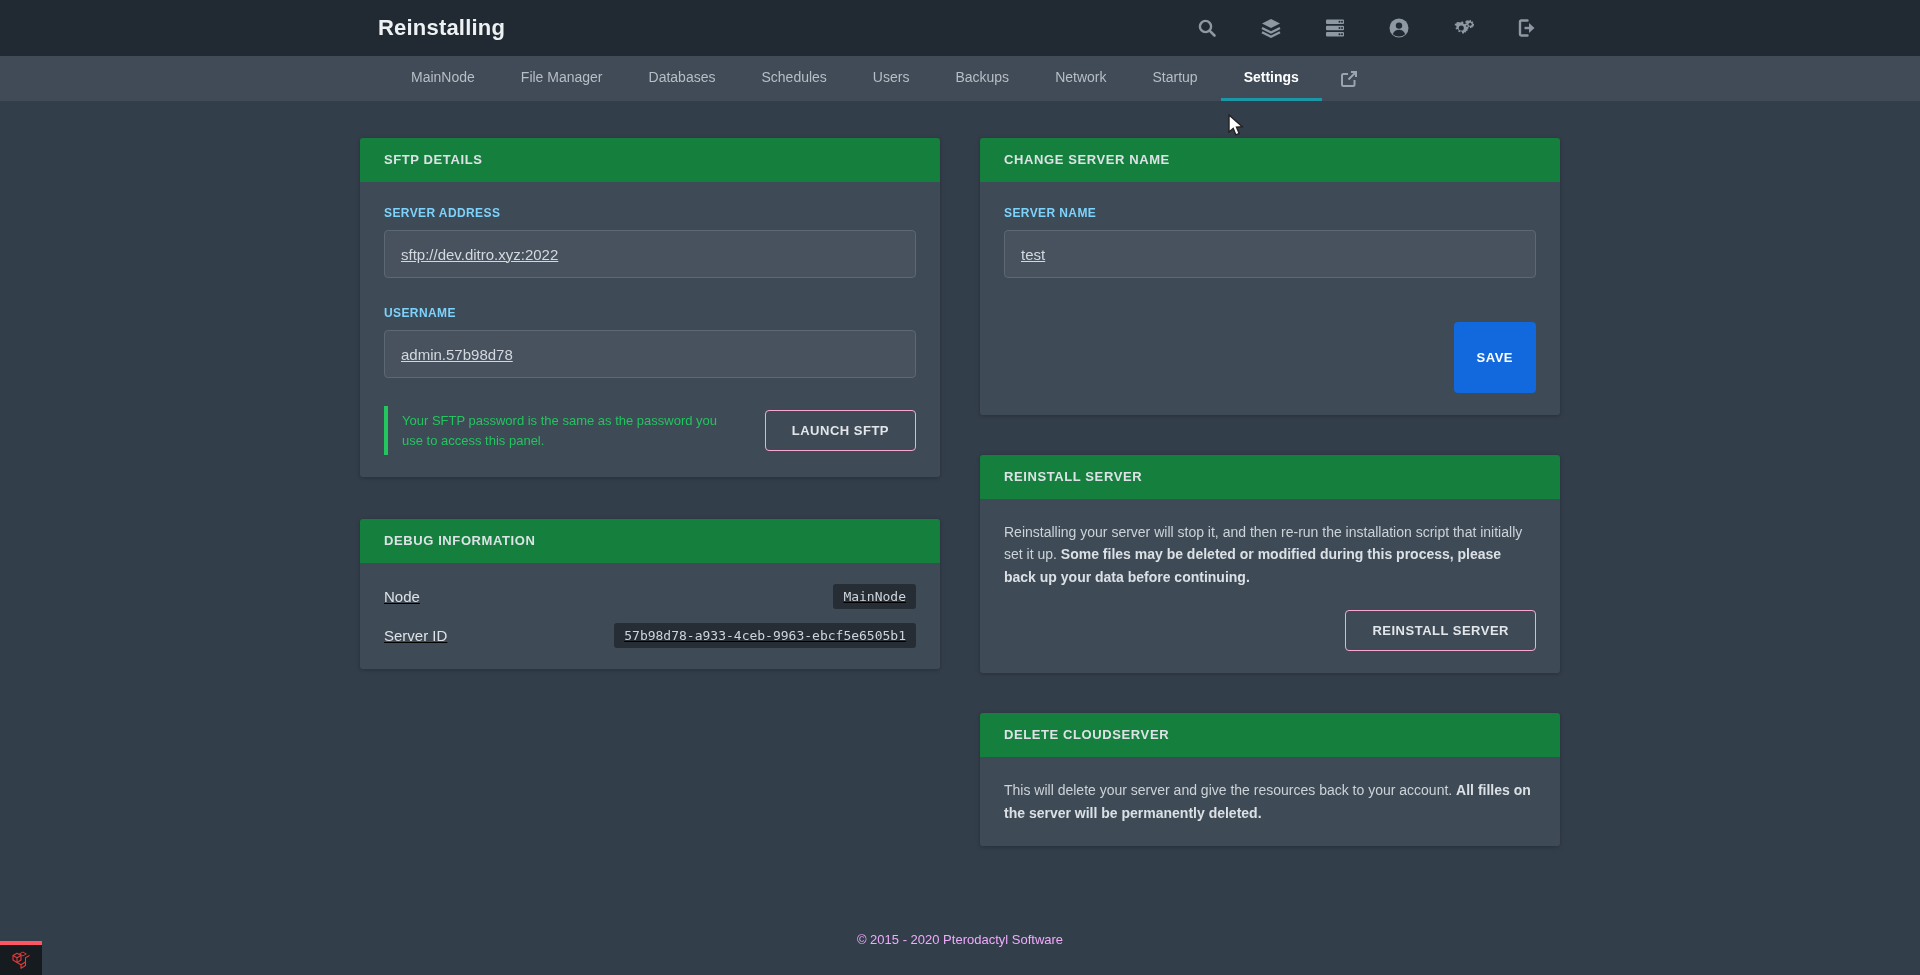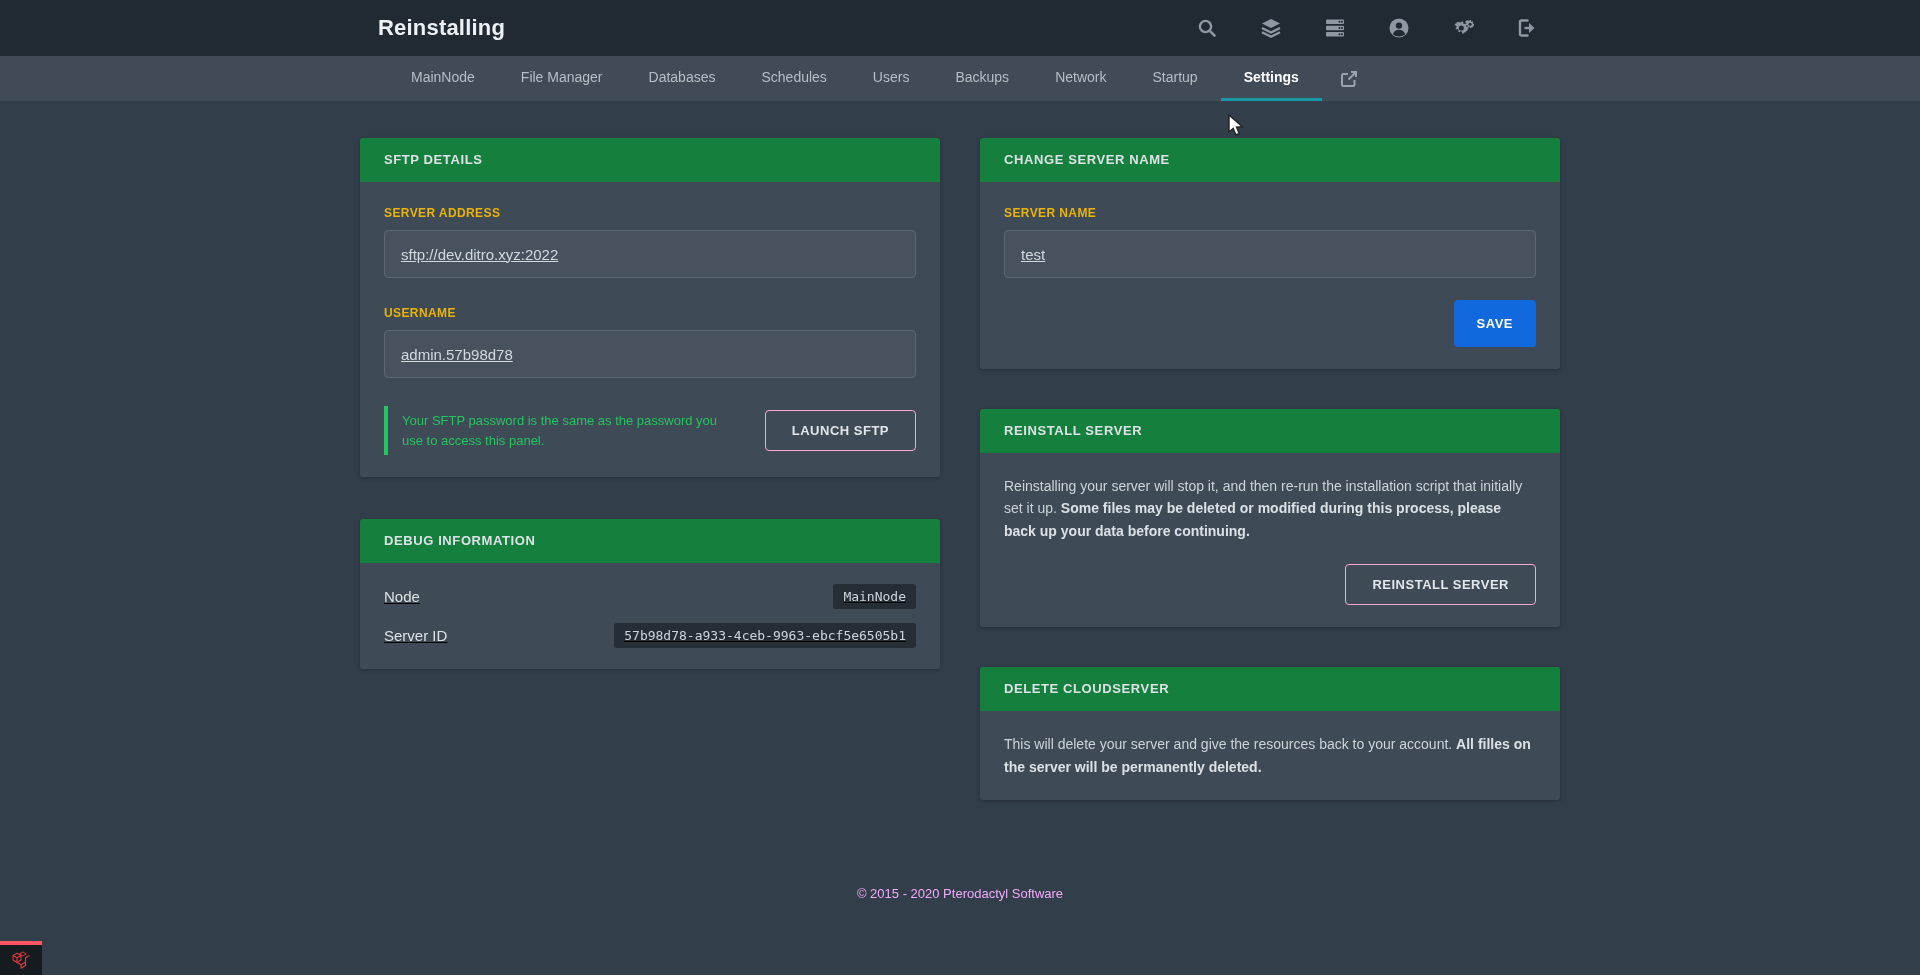--- a/index.html
+++ b/index.html
@@ -38,21 +38,21 @@
 
   .card { border-radius:3px; overflow:hidden; box-shadow:0 1px 4px rgba(0,0,0,.25); }
   .card-header {
     height:44px; line-height:44px; padding:0 24px;
     background:#15803d; color:#dde2e6;
     font-size:13px; font-weight:bold; letter-spacing:.6px;
   }
   .card-body { background:#3e4a55; padding:22px 24px; }
 
   .field-label {
-    font-size:12px; font-weight:bold; color:#eab308;
+    font-size:12px; font-weight:bold; color:#7dd3fc;
     letter-spacing:.4px; margin:2px 0 10px;
   }
   .text-input {
     width:100%; height:48px; background:#47525e;
     border:1px solid #5c6874; border-radius:4px;
     color:#d3d8de; font-size:15px; padding:0 16px;
     font-family:"Liberation Sans", sans-serif; outline:none;text-decoration:underline;
   }
   .gap26 { height:26px; }
 
@@ -63,21 +63,21 @@
   }
   .btn {
     display:inline-block; border-radius:4px; font-size:13px; font-weight:bold;
     letter-spacing:.5px; cursor:pointer; border:0;
     font-family:"Liberation Sans", sans-serif;
   }
   .btn-outline {
     background:transparent; border:1px solid #f9a8d4; color:#e2e6ea;
     padding:12px 26px;
   }
-  .btn-blue { background:#1268dd; color:#ffffff; padding:16px 23px; }
+  .btn-blue { background:#1268dd; color:#ffffff; padding:28px 23px;margin-top:22px; }
   .btn-red  { background:#e2333d; color:#ffffff; padding:12px 19px; }
   .btn-row { display:flex; justify-content:flex-end; margin-top:22px; }
 
   
   .debug-body { padding:14px 24px; }
   .debug-row { display:flex; justify-content:space-between; align-items:center; padding:7px 0;text-decoration:underline; }
   .debug-label { font-size:15px; color:#dde2e6; }
   .code-chip {
     background:#262d35; border-radius:3px; padding:5px 10px;
     font-family:"DejaVu Sans Mono", monospace; font-size:13px; color:#ced4da;

